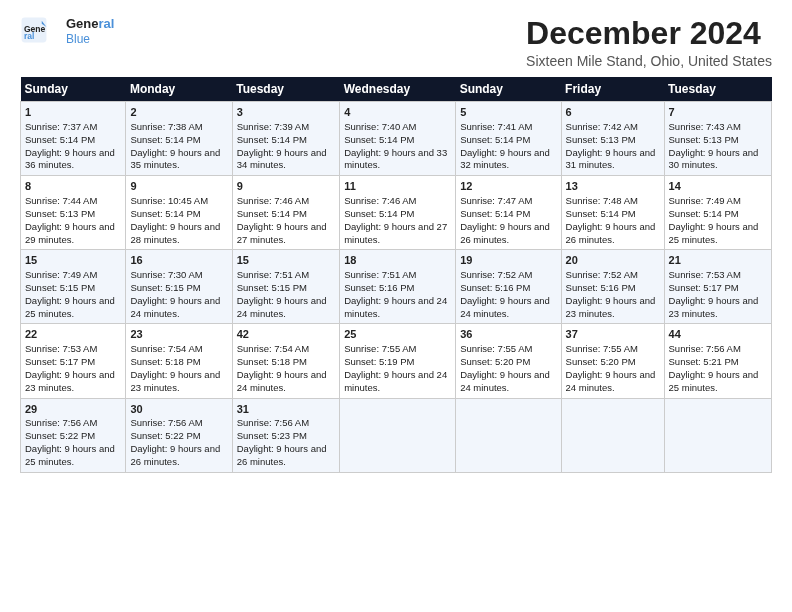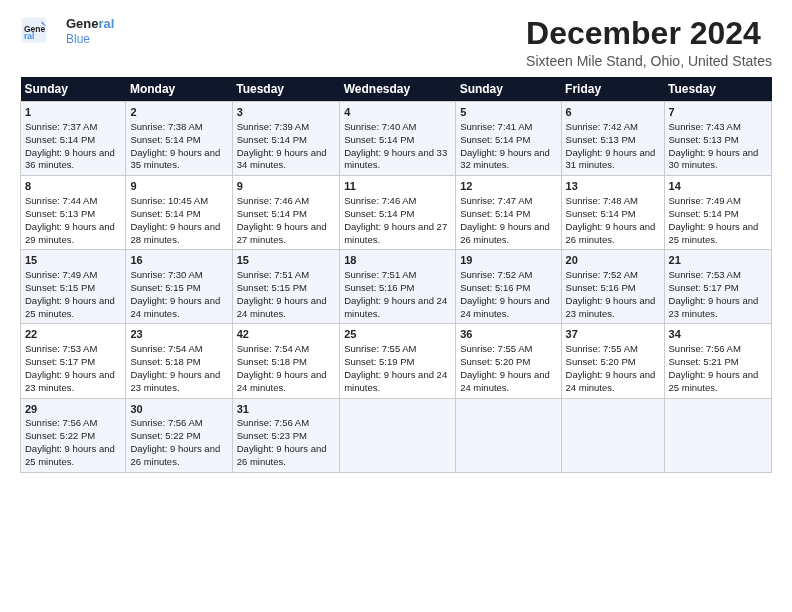--- a/index.html
+++ b/index.html
@@ -147,21 +147,21 @@
           <td><span class="day-num">20</span><span>Sunrise: 7:52 AM</span><br><span>Sunset: 5:16 PM</span><br><span>Daylight: 9 hours and 23 minutes.</span></td>
           <td><span class="day-num">21</span><span>Sunrise: 7:53 AM</span><br><span>Sunset: 5:17 PM</span><br><span>Daylight: 9 hours and 23 minutes.</span></td>
         </tr>
         <tr>
           <td><span class="day-num">22</span><span>Sunrise: 7:53 AM</span><br><span>Sunset: 5:17 PM</span><br><span>Daylight: 9 hours and 23 minutes.</span></td>
           <td><span class="day-num">23</span><span>Sunrise: 7:54 AM</span><br><span>Sunset: 5:18 PM</span><br><span>Daylight: 9 hours and 23 minutes.</span></td>
           <td><span class="day-num">42</span><span>Sunrise: 7:54 AM</span><br><span>Sunset: 5:18 PM</span><br><span>Daylight: 9 hours and 24 minutes.</span></td>
           <td><span class="day-num">25</span><span>Sunrise: 7:55 AM</span><br><span>Sunset: 5:19 PM</span><br><span>Daylight: 9 hours and 24 minutes.</span></td>
           <td><span class="day-num">36</span><span>Sunrise: 7:55 AM</span><br><span>Sunset: 5:20 PM</span><br><span>Daylight: 9 hours and 24 minutes.</span></td>
           <td><span class="day-num">37</span><span>Sunrise: 7:55 AM</span><br><span>Sunset: 5:20 PM</span><br><span>Daylight: 9 hours and 24 minutes.</span></td>
-          <td><span class="day-num">34</span><span>Sunrise: 7:56 AM</span><br><span>Sunset: 5:21 PM</span><br><span>Daylight: 9 hours and 25 minutes.</span></td>
+          <td><span class="day-num">44</span><span>Sunrise: 7:56 AM</span><br><span>Sunset: 5:21 PM</span><br><span>Daylight: 9 hours and 25 minutes.</span></td>
         </tr>
         <tr>
           <td><span class="day-num">29</span><span>Sunrise: 7:56 AM</span><br><span>Sunset: 5:22 PM</span><br><span>Daylight: 9 hours and 25 minutes.</span></td>
           <td><span class="day-num">30</span><span>Sunrise: 7:56 AM</span><br><span>Sunset: 5:22 PM</span><br><span>Daylight: 9 hours and 26 minutes.</span></td>
           <td><span class="day-num">31</span><span>Sunrise: 7:56 AM</span><br><span>Sunset: 5:23 PM</span><br><span>Daylight: 9 hours and 26 minutes.</span></td>
           <td class="empty-cell">&nbsp;</td>
           <td class="empty-cell">&nbsp;</td>
           <td class="empty-cell">&nbsp;</td>
           <td class="empty-cell">&nbsp;</td>
         </tr>

